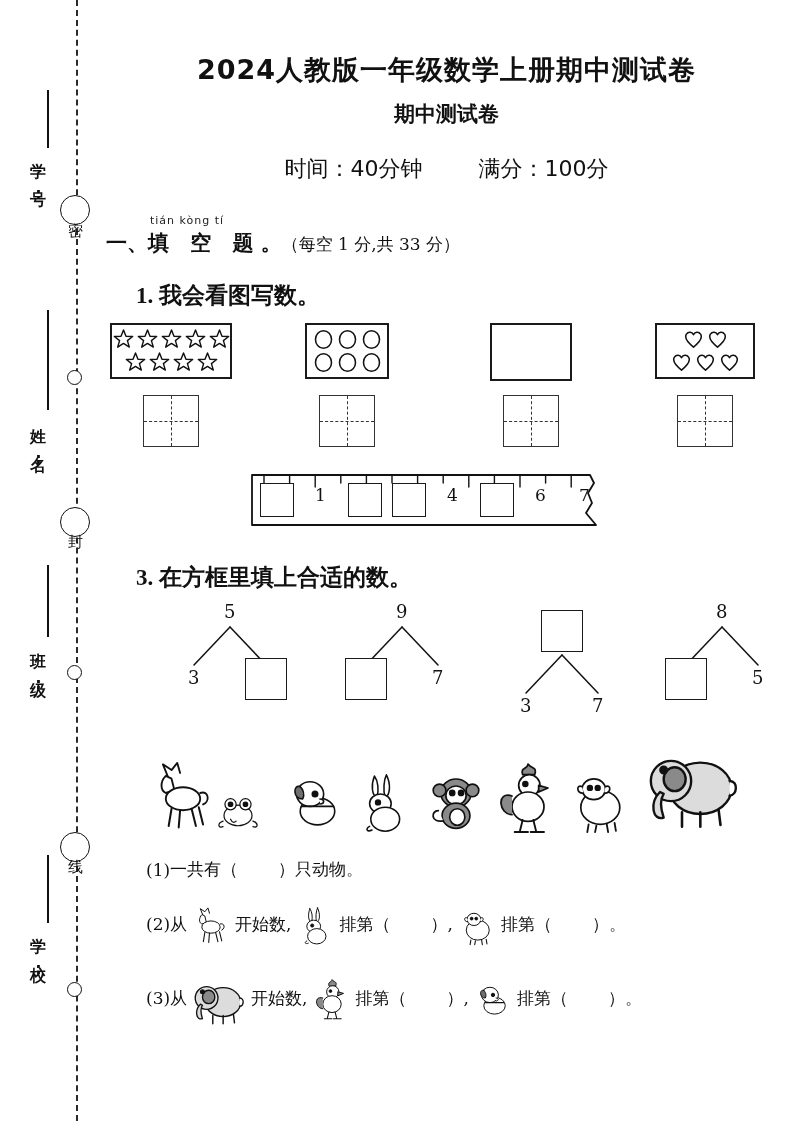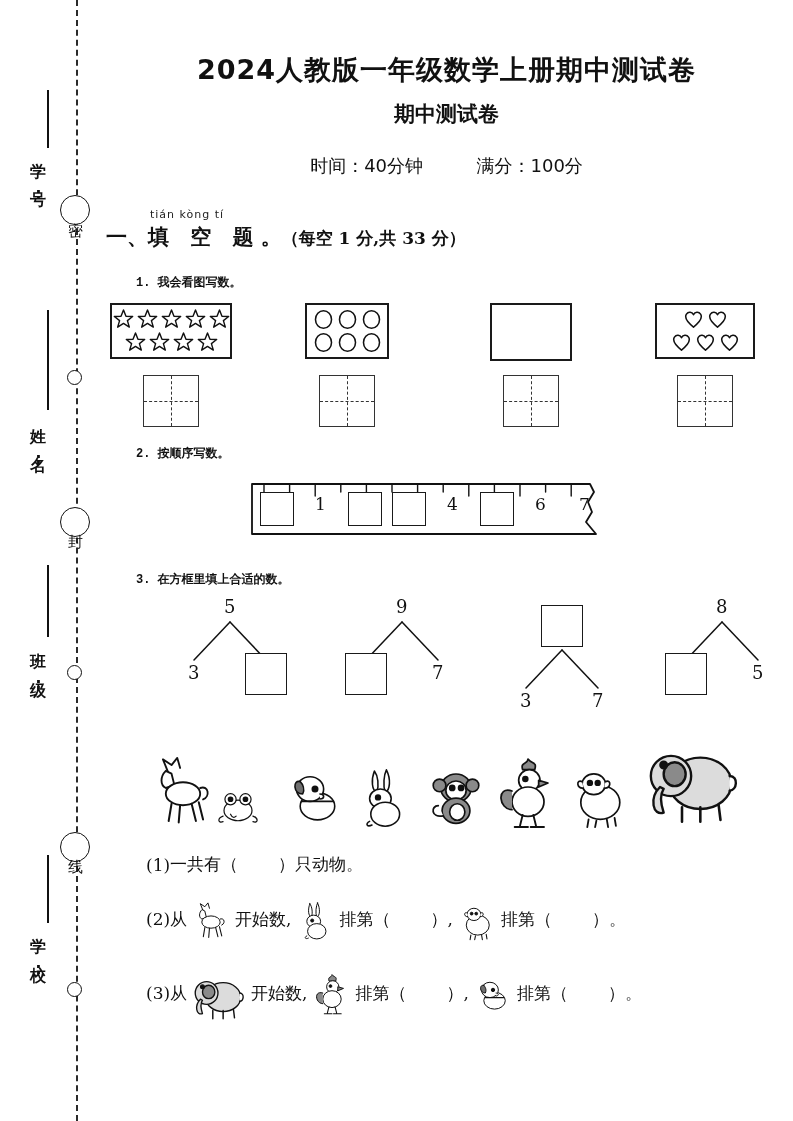--- a/index.html
+++ b/index.html
@@ -39,40 +39,40 @@
 
   .title{
     text-align:center;font-size:27px;font-weight:bold;letter-spacing:1px;
     font-family:"DejaVu Sans",sans-serif;margin-top:52px;
   }
   .subtitle{
     text-align:center;font-size:21px;font-weight:bold;
     font-family:"DejaVu Sans",sans-serif;margin-top:12px;
   }
   .meta{
-    text-align:center;font-size:18px;margin-top:26px;
+    text-align:center;font-size:22px;margin-top:26px;
     font-family:"DejaVu Sans",sans-serif;
   }
   .meta .gap{display:inline-block;width:42px;}
 
   .section-head{position:relative;margin:34px 0 0 6px;height:40px;}
   .pinyin{
     position:absolute;left:44px;top:-4px;font-size:11px;letter-spacing:1px;
     font-family:"DejaVu Sans",sans-serif;color:#222;
   }
   .section-title{
     position:absolute;left:0;top:11px;font-size:21px;font-weight:bold;
     font-family:"DejaVu Serif",serif;white-space:nowrap;
   }
   .section-title .sp{letter-spacing:7px;}
-  .section-title .pts{font-size:17px;font-weight:bold;}
+  .section-title .pts{font-size:17px;font-weight:normal;}
 
   .qnum{
-    font-size:12px;font-weight:bold;margin-left:36px;
-    font-family:Liberation Mono, monospace;
+    font-size:23px;font-weight:bold;margin-left:36px;
+    font-family:Liberation Serif, serif;
   }
   .qrow{margin-top:22px;}
 
   
   .q1-wrap{position:relative;height:120px;margin-top:12px;}
   .picbox{
     position:absolute;box-sizing:border-box;border:2.5px solid #1a1a1a;background:#fff;
     display:flex;flex-direction:column;justify-content:center;align-items:center;gap:2px;
   }
   .shrow{display:flex;gap:3px;justify-content:center;}
@@ -235,24 +235,20 @@
             <svg width="21" height="21" viewBox="0 0 22 22">
               <path d="M11 19 C3 12.5 1.5 8.5 3.6 5.4 C5.6 2.4 9.4 3 11 6 C12.6 3 16.4 2.4 18.4 5.4 C20.5 8.5 19 12.5 11 19 Z" fill="#fff" stroke="#111" stroke-width="1.6" stroke-linejoin="round" stroke-linecap="round"></path>
             </svg>
           </div>
         </div>
         <div class="tianzige" style="left: 577px; top: 72px;"></div>
       </div>
   </div>
 
   <div class="qrow">
-    <div class="qnum">
-      <span>2.</span>
-      <span>按顺序写数。</span>
-    </div>
     <div class="ruler-wrap" id="q2-wrap">
         <svg width="400" height="62" viewBox="0 0 400 62" style="position: absolute; left: 150px; top: 4px;">
           <path d="M2 6 L340 6 L344 14 L338 24 L342 34 L336 44 L346 56 L2 56 Z" fill="#fff" stroke="#111" stroke-width="1.8" stroke-linejoin="round" stroke-linecap="round"></path>
           <path d="M14 6 L14 18" fill="none" stroke="#111" stroke-width="1.4" stroke-linejoin="round" stroke-linecap="round"></path>
           <path d="M39.6 6 L39.6 14" fill="none" stroke="#111" stroke-width="1.4" stroke-linejoin="round" stroke-linecap="round"></path>
           <path d="M65.2 6 L65.2 18" fill="none" stroke="#111" stroke-width="1.4" stroke-linejoin="round" stroke-linecap="round"></path>
           <path d="M90.80000000000001 6 L90.80000000000001 14" fill="none" stroke="#111" stroke-width="1.4" stroke-linejoin="round" stroke-linecap="round"></path>
           <path d="M116.4 6 L116.4 18" fill="none" stroke="#111" stroke-width="1.4" stroke-linejoin="round" stroke-linecap="round"></path>
           <path d="M142 6 L142 14" fill="none" stroke="#111" stroke-width="1.4" stroke-linejoin="round" stroke-linecap="round"></path>
           <path d="M167.60000000000002 6 L167.60000000000002 18" fill="none" stroke="#111" stroke-width="1.4" stroke-linejoin="round" stroke-linecap="round"></path>

